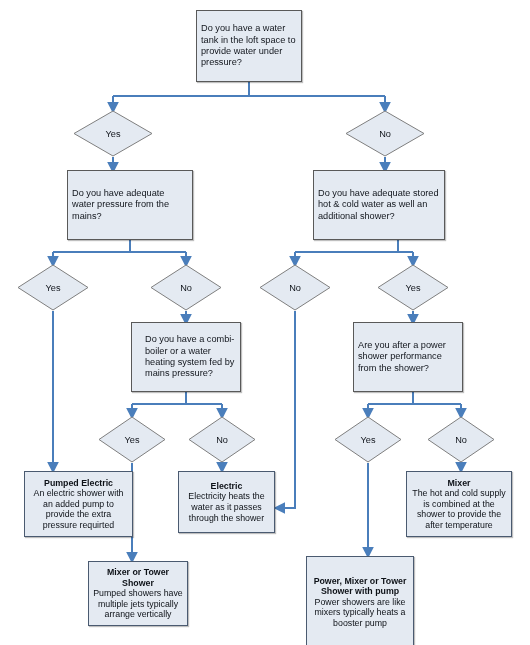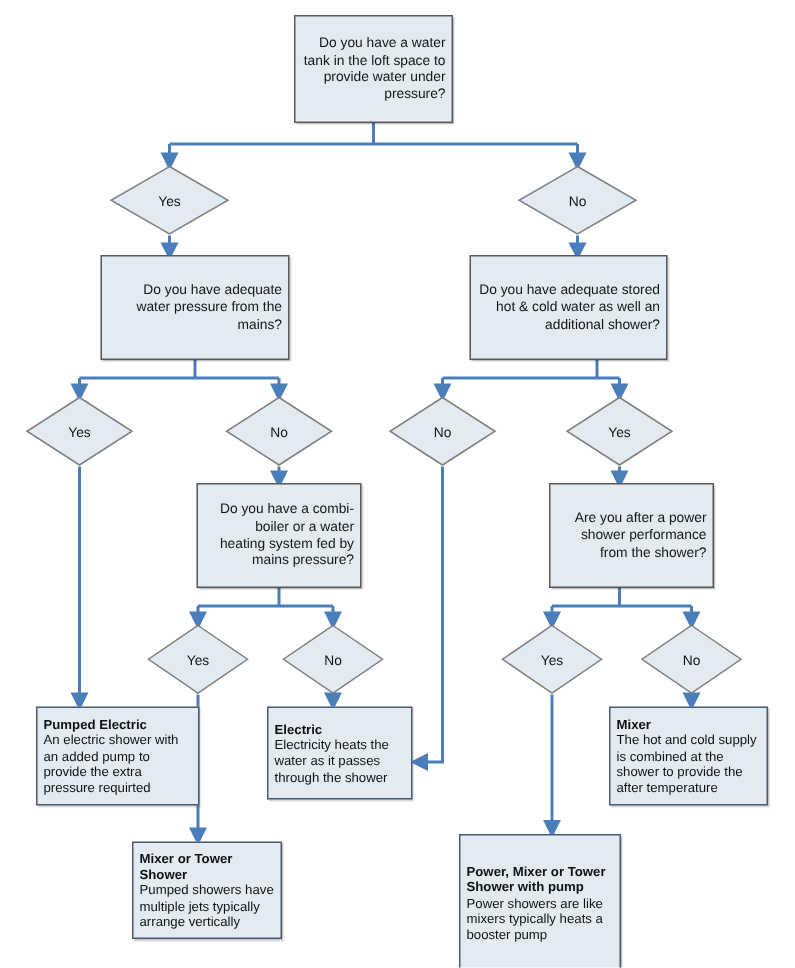--- a/index.html
+++ b/index.html
@@ -32,33 +32,34 @@
     box-sizing: border-box;
     display: flex;
     align-items: center;
     justify-content: center;
   }
   .process-box {
     background: #e4eaf2;
     border: 1px solid #595959;
     box-shadow: 1px 1px 1px rgba(0,0,0,0.25);
     padding: 3px 4px;
-    text-align: right;
+    text-align: left;
     font-size: 9.2px;
     line-height: 11.4px;
     color: #11151c;
   }
   .process-box .inner {
     width: 100%;
   }
   .terminal-box {
     background: #e4eaf2;
     border: 1px solid #4a5a70;
     box-shadow: 1px 1px 1px rgba(0,0,0,0.25);
     padding: 3px 4px;
+    text-align: center;
     font-size: 8.8px;
     line-height: 10.6px;
     color: #0d1117;
   }
   .terminal-box .title {
     font-weight: bold;
     display: block;
     margin-bottom: 0px;
   }
   .terminal-box .desc {
@@ -192,21 +193,21 @@
     <svg width="72" height="47">
       <polygon points="36,1 71,23.5 36,46 1,23.5" fill="#e4eaf2" stroke="#7f7f7f" stroke-width="1"></polygon>
     </svg>
     <div class="dlabel">Yes</div>
   </div>
 
   <div class="node process-box" style="left:131px; top:322px; width:110px; height:70px;padding-left:13px;">
     <div class="inner">Do you have a combi-boiler or a water heating system fed by mains pressure?</div>
   </div>
 
-  <div class="node process-box" style="left:366px; top:322px; width:110px; height:70px;">
+  <div class="node process-box" style="left:353px; top:322px; width:110px; height:70px;">
     <div class="inner">Are you after a power shower performance from the shower?</div>
   </div>
 
   <div class="node decision" style="left:98px; top:416px; width:68px; height:47px;">
     <svg width="68" height="47">
       <polygon points="34,1 67,23.5 34,46 1,23.5" fill="#e4eaf2" stroke="#7f7f7f" stroke-width="1"></polygon>
     </svg>
     <div class="dlabel">Yes</div>
   </div>
 

